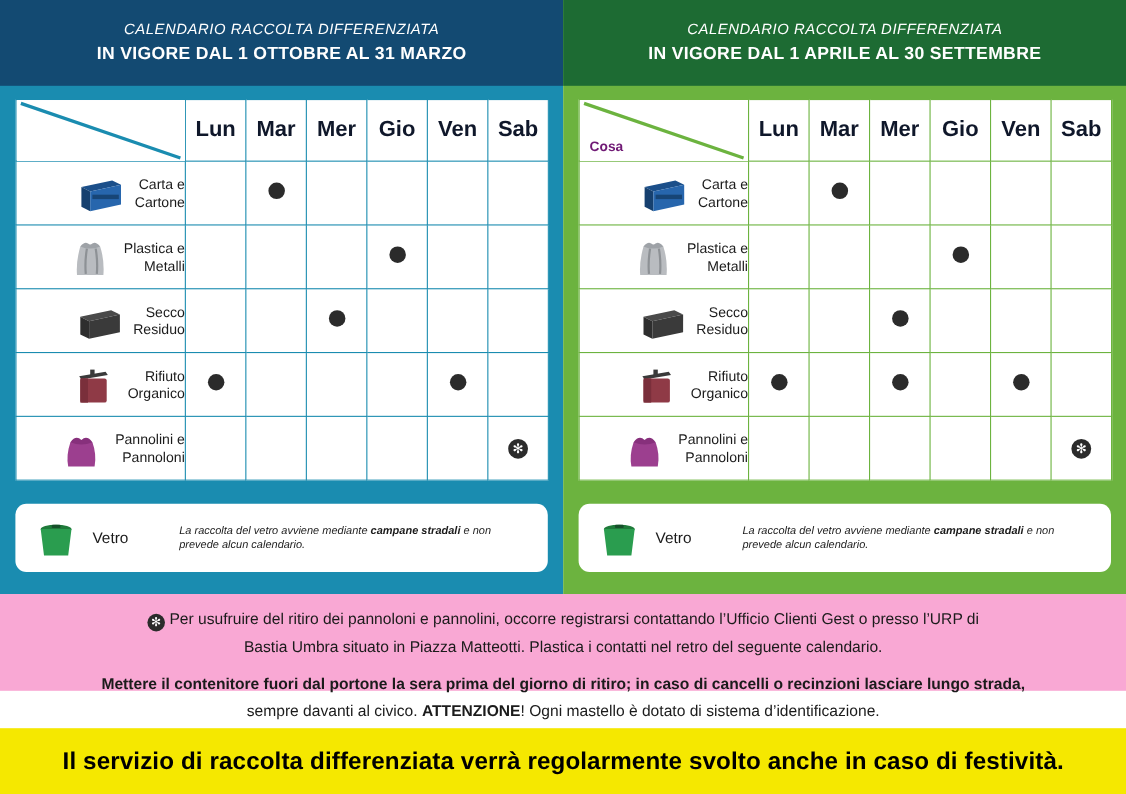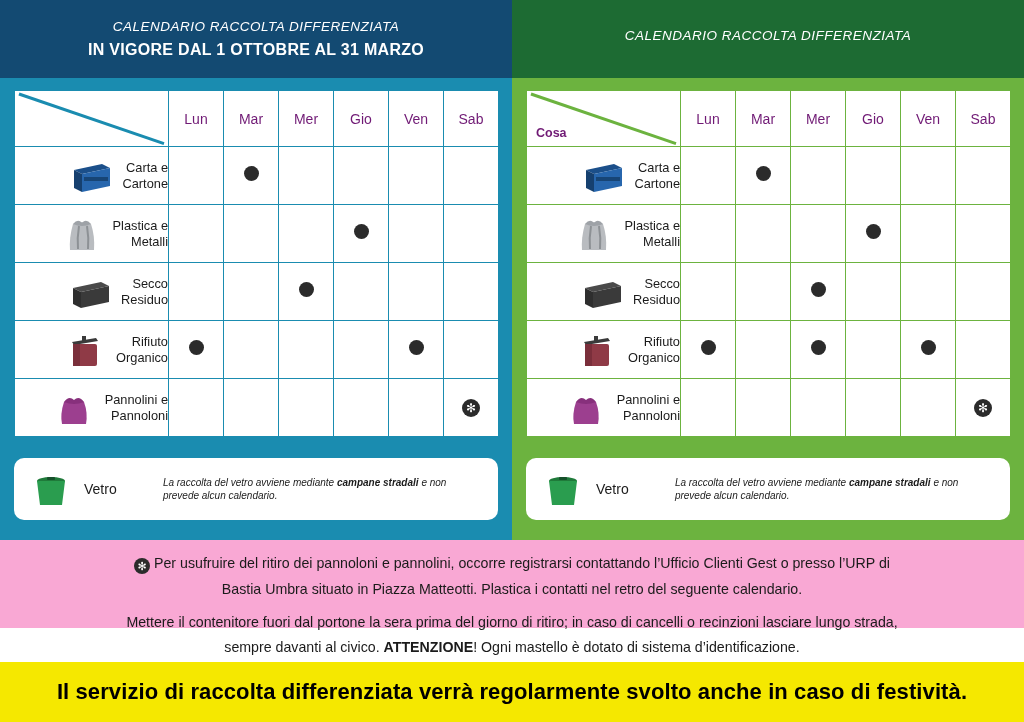--- a/index.html
+++ b/index.html
@@ -41,21 +41,21 @@
     height:56px; position:relative; vertical-align:bottom;
   }
   .corner .diag {
     position:absolute; inset:0;
   }
   .corner .cosa-label {
     position:absolute; left:9px; bottom:6px;
     font-size:12.5px; color:#701a75; font-weight:bold;
   }
   th.day {
-    height:56px; text-align:center; font-size:14px; font-weight:normal; color:#701a75;
+    height:56px; text-align:center; font-size:20px; font-weight:bold; color:#0f172a;
   }
 
   td.cat { height:58px; padding:0 8px 0 6px; }
   .cat-inner { display:flex; align-items:center; justify-content:flex-end; gap:8px; height:100%; }
   .cat-text { text-align:right; font-size:12.8px; line-height:1.18; color:#1b1b1b; }
   .cat-text .l2 { display:block; }
 
   td.cell { text-align:center; vertical-align:middle; height:58px; }
   .dot { display:inline-block; width:15px; height:15px; border-radius:50%; background:#2b2b2b; }
   .asterisk-dot {
@@ -74,21 +74,21 @@
 
   
   .bin { width:46px; height:44px; flex:0 0 46px; }
 
   
   .notes {
     position:absolute; top:540px; left:0; width:1024px; height:88px;
     background:#f9a8d4; text-align:center; padding:14px 40px 0 40px;
   }
   .notes p { margin:0 0 6px 0; font-size:14.2px; color:#1b1b1b; line-height:1.35; }
-  .notes .p2 { margin-top:14px; }
+  .notes .p2 { margin-top:14px;font-weight:bold; }
   .ast-inline {
     display:inline-block; width:16px; height:16px; border-radius:50%;
     background:#2b2b2b; color:#fff; font-size:11px; line-height:16px; text-align:center;
     vertical-align:-2px; margin-right:4px;
   }
   .notes b { font-weight:bold; }
 
   .banner {
     position:absolute; top:662px; left:0; width:1024px; height:60px;
     background:#f5e800; display:flex; align-items:center; justify-content:center;
@@ -257,20 +257,21 @@
         </span>
         <span class="glass-label">Vetro</span>
         <span class="glass-text"><span>La raccolta del vetro avviene mediante </span><b>campane stradali</b><span> e non prevede alcun calendario.</span></span>
       </div>
     </div>
   </div>
 
   <div class="panel right">
     <div class="panel-header">
       <div class="ph-line1">CALENDARIO RACCOLTA DIFFERENZIATA</div>
+      <div class="ph-line2">IN VIGORE DAL 1 APRILE AL 30 SETTEMBRE</div>
     </div>
     <div class="panel-body">
       <table class="cal">
         <tbody>
             <tr>
           <th class="corner col-cosa">
             <svg class="diag" viewBox="0 0 154 56" preserveAspectRatio="none">
               <line x1="4" y1="3" x2="150" y2="53" stroke="#6cb33f" stroke-width="3"></line>
             </svg>
             <span class="cosa-label">Cosa</span>

